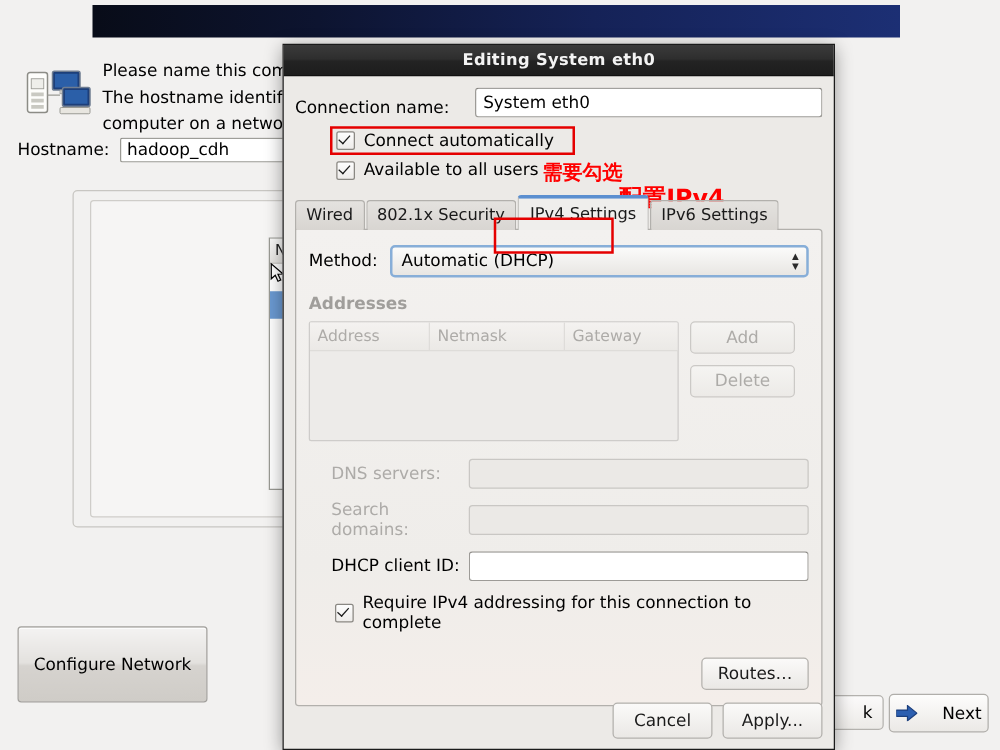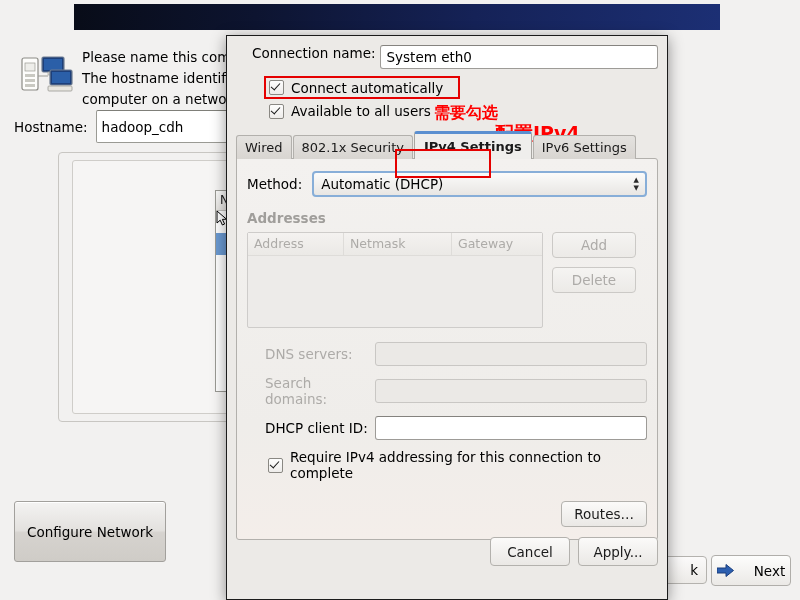--- a/index.html
+++ b/index.html
@@ -49,21 +49,21 @@
     left: 14px; top: 110px;
     display: flex;
     align-items: center;
     gap: 8px;
   }
   .hostname-label {
     font-size: 13.5px;
   }
   .hostname-field {
     width: 186px;
-    height: 33px;
+    height: 20px;
     border: 1px solid #9a9a94;
     border-top-color: #7f7f79;
     background: #ffffff;
     border-radius: 2px;
     padding: 0 5px;
     display: flex;
     align-items: center;
     font-size: 13.5px;
     box-sizing: border-box;
   }
@@ -179,24 +179,23 @@
     letter-spacing: .3px;
   }
   .dlg-body {
     padding: 9px 9px 8px 9px;
     position: relative;
     height: calc(100% - 24px);
     box-sizing: border-box;
   }
   .conn-row {
     display: flex;
-    align-items: flex-start;
-    gap: 4px;
+    align-items: flex-end;
+    gap: 20px;
     margin-bottom: 7px;
-    margin-left: 16px;
   }
   .conn-label { font-size: 13.5px; }
   .conn-input {
     flex: 1;
     height: 24px;
     background: #fff;
     border: 1px solid #9d9b97;
     border-top-color: #85837f;
     border-radius: 3px;
     display: flex;
@@ -270,21 +269,21 @@
     border-bottom: none;
     border-radius: 3px 3px 0 0;
     margin-right: 1px;
     color: #1a1a1a;
   }
   .tab.active {
     background: #efeeec;
     border-color: #a8a6a2;
     border-top: 3px solid #5b8fd0;
     height: 25px;
-    font-weight: bold;
+    font-weight: normal;
     padding: 0 9px;
     margin-top: 34px;
   }
   .tab-marker {
     position: absolute;
     left: 168px; top: 113px;
     width: 96px; height: 29px;
     border: 2px solid #e50000;
     box-sizing: border-box;
     z-index: 5;
@@ -480,20 +479,23 @@
       <svg viewBox="0 0 17 13" width="17" height="13">
         <polygon points="0,4 9,4 9,0.5 16.5,6.5 9,12.5 9,9 0,9" fill="#2c5fb0" stroke="#1b3f7d" stroke-width="1"></polygon>
       </svg>
     </span>
     <span>Next</span>
   </div>
 </div>
 
 <div id="dialog">
 
+  <div class="titlebar">
+    <span>Editing System eth0</span>
+  </div>
 
   <div class="dlg-body">
 
     <div class="conn-row">
       <span class="conn-label">Connection name:</span>
       <span class="conn-input">System eth0</span>
     </div>
 
     <div class="chk-row boxed">
       <span class="cb on"></span>

